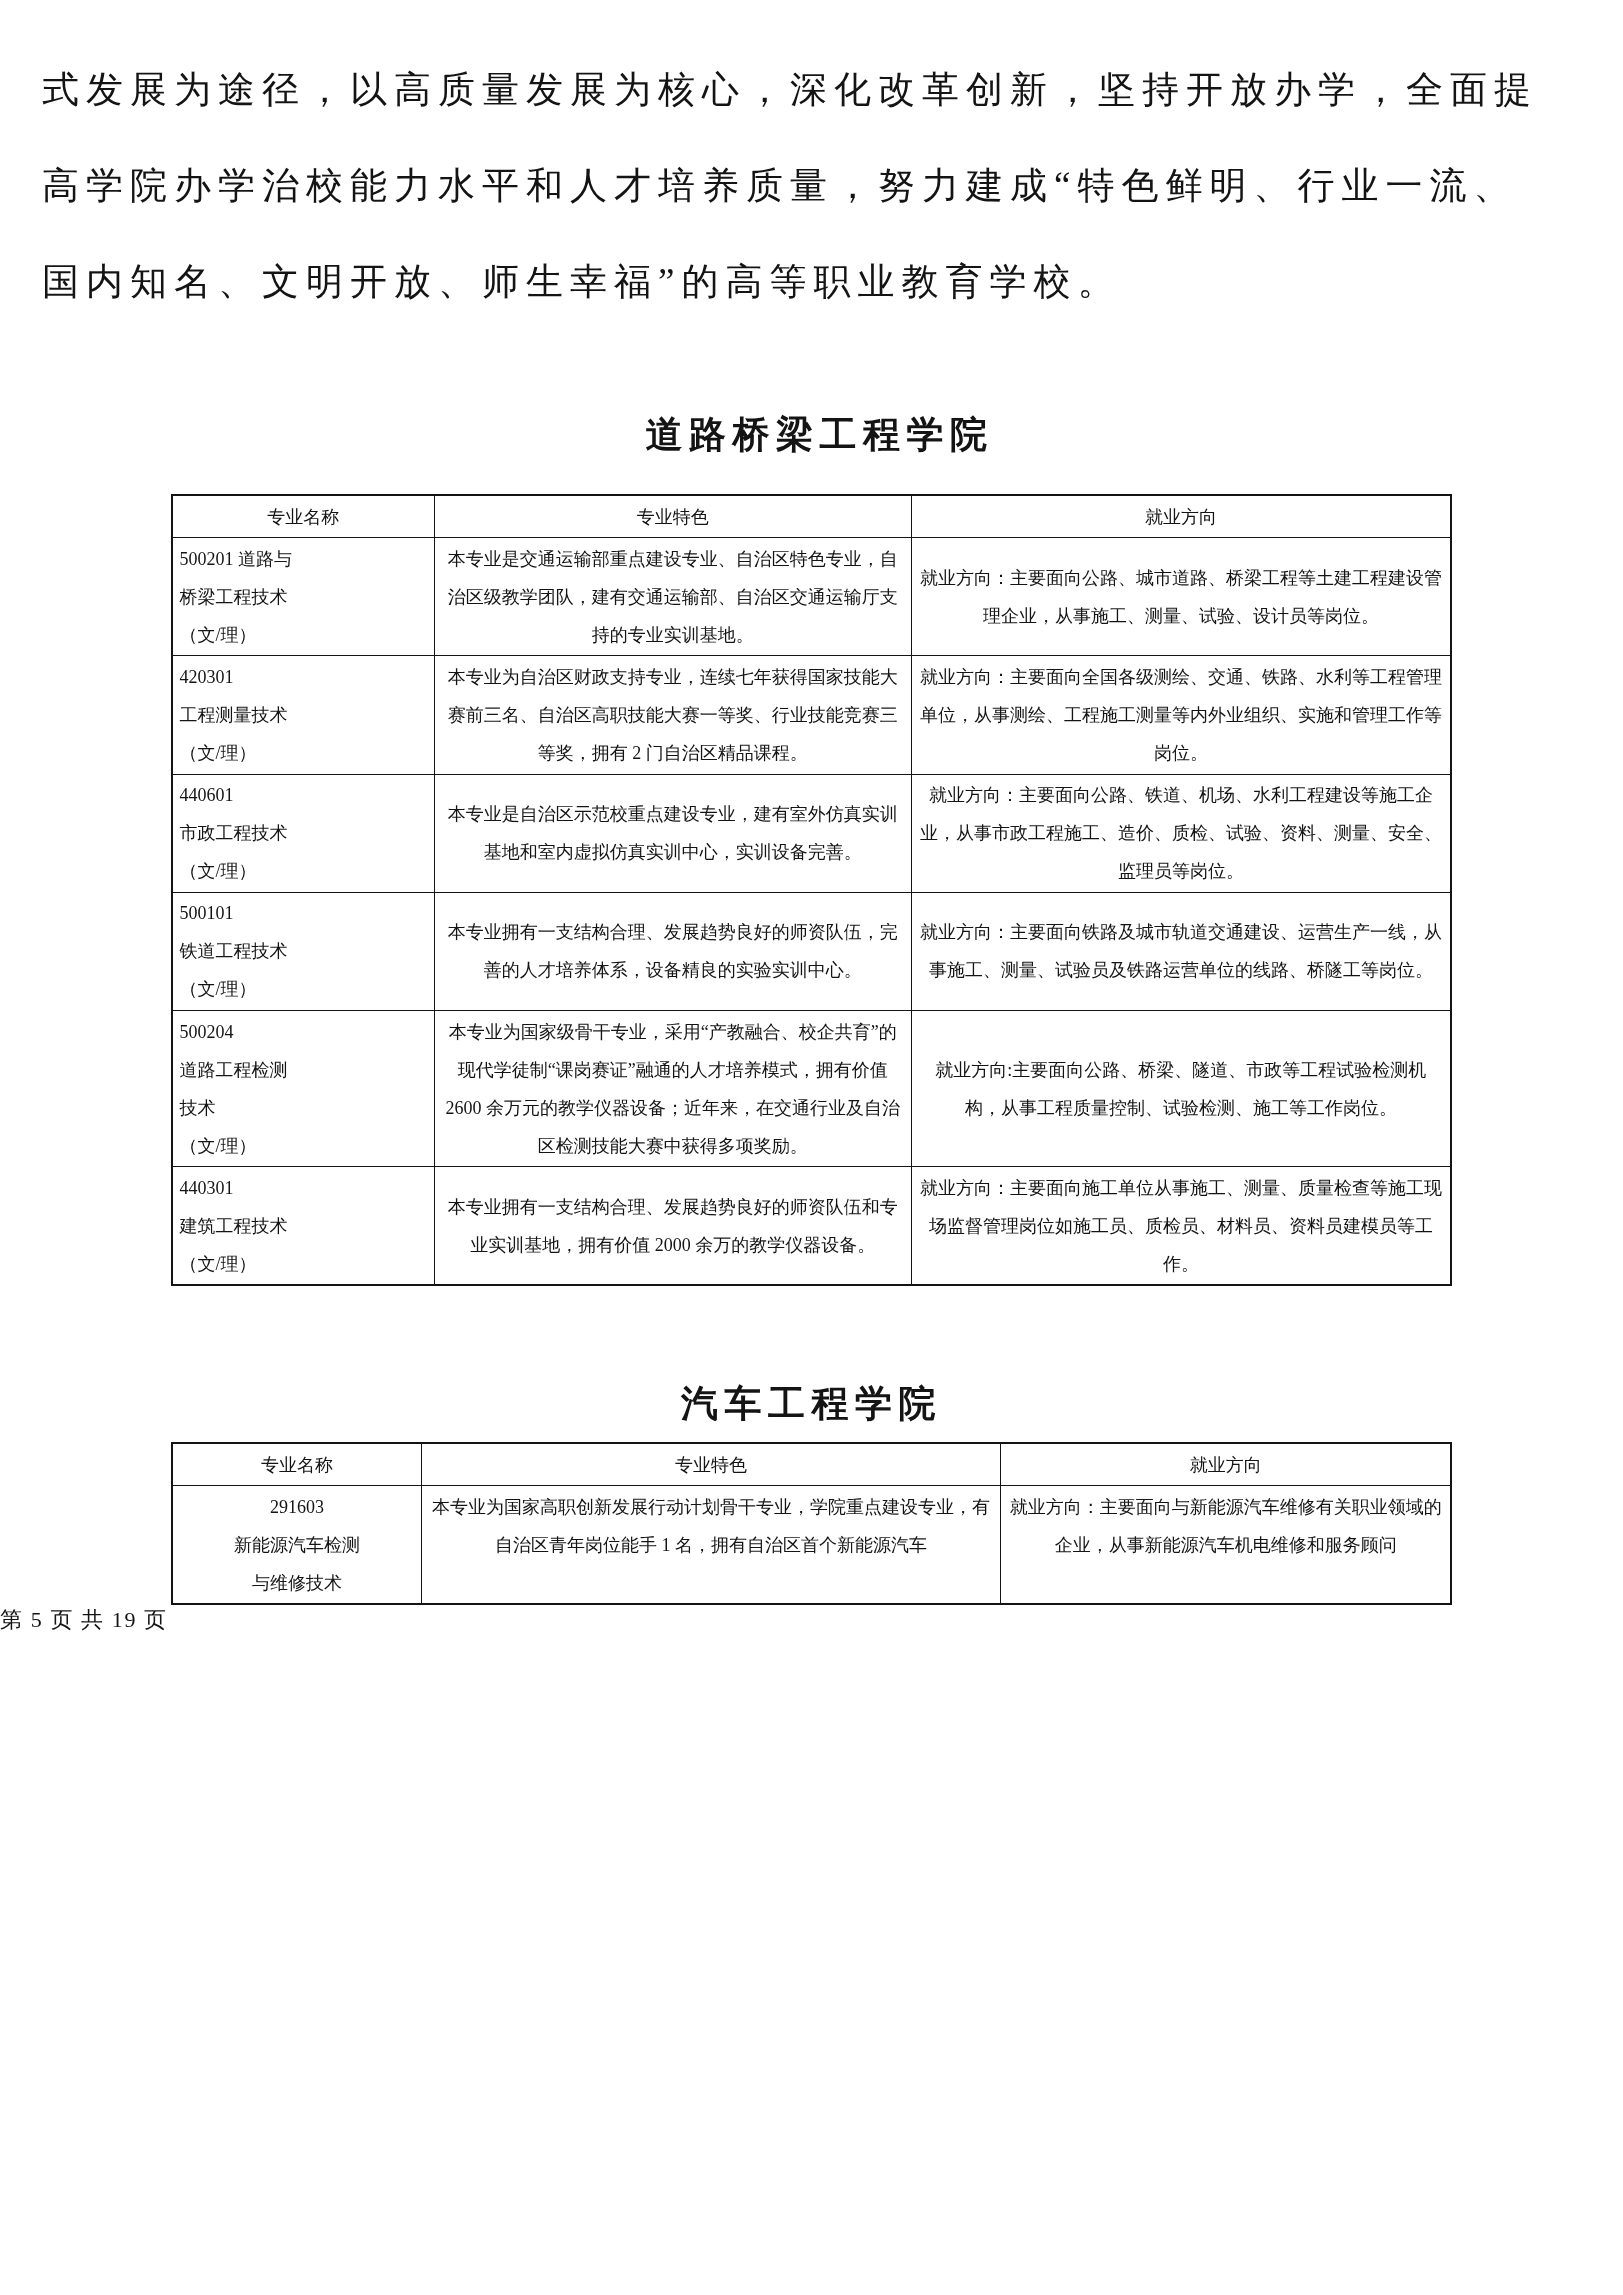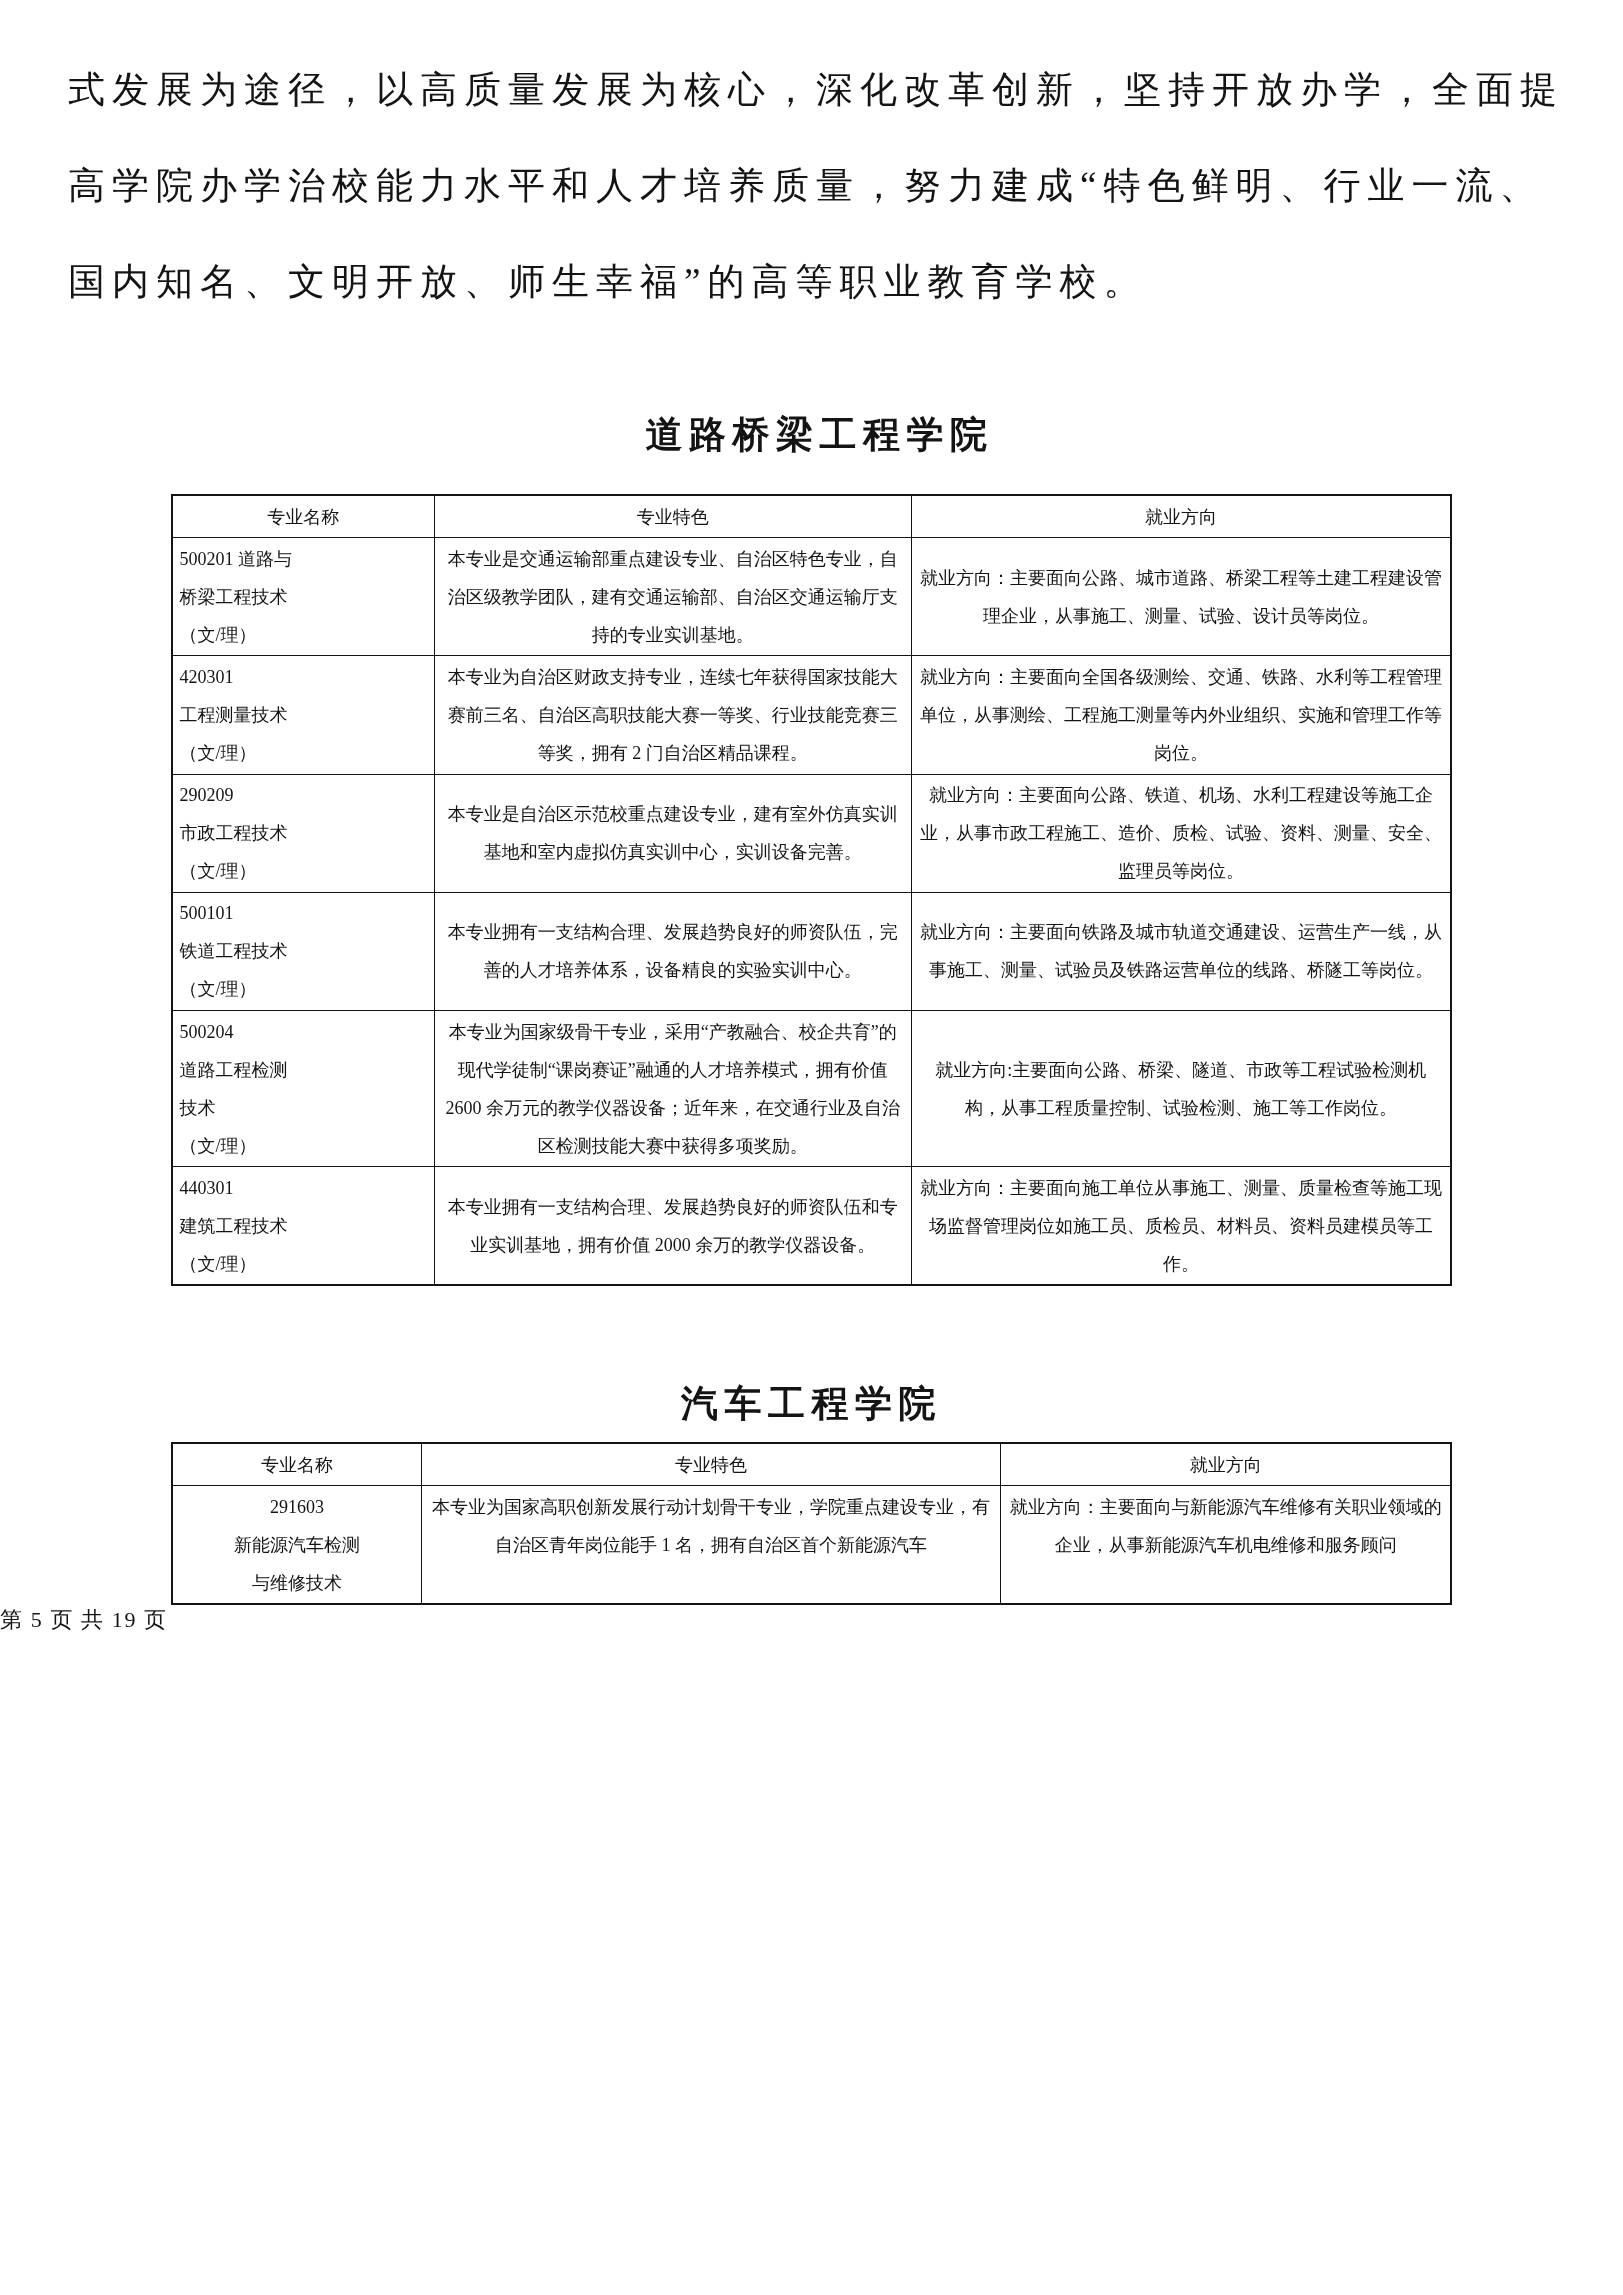--- a/index.html
+++ b/index.html
@@ -3,21 +3,21 @@
 <meta charset="utf-8">
 <style>
   html,body { margin:0; padding:0; }
   body {
     width:1623px; height:2295px;
     background:#ffffff; color:#141414;
     font-family:"Liberation Serif","DejaVu Serif",serif;
     overflow:hidden;
   }
   .intro {
-    margin:42px 47px 0 68px;
+    margin:42px 47px 0 42px;
     font-size:37px;
     line-height:96px;
     letter-spacing:7px;
     white-space:pre-line;
     text-align:justify;
   }
   .section-title {
     text-align:center;
     font-size:37px;
     font-weight:bold;
@@ -100,21 +100,21 @@
       <td class="text-cell">就业方向：主要面向公路、城市道路、桥梁工程等土建工程建设管理企业，从事施工、测量、试验、设计员等岗位。</td>
     </tr>
     <tr>
       <td class="name-cell">420301
 工程测量技术
 （文/理）</td>
       <td class="text-cell">本专业为自治区财政支持专业，连续七年获得国家技能大赛前三名、自治区高职技能大赛一等奖、行业技能竞赛三等奖，拥有 2 门自治区精品课程。</td>
       <td class="text-cell">就业方向：主要面向全国各级测绘、交通、铁路、水利等工程管理单位，从事测绘、工程施工测量等内外业组织、实施和管理工作等岗位。</td>
     </tr>
     <tr>
-      <td class="name-cell">290209
+      <td class="name-cell">440601
 市政工程技术
 （文/理）</td>
       <td class="text-cell">本专业是自治区示范校重点建设专业，建有室外仿真实训基地和室内虚拟仿真实训中心，实训设备完善。</td>
       <td class="text-cell">就业方向：主要面向公路、铁道、机场、水利工程建设等施工企业，从事市政工程施工、造价、质检、试验、资料、测量、安全、监理员等岗位。</td>
     </tr>
     <tr>
       <td class="name-cell">500101
 铁道工程技术
 （文/理）</td>
       <td class="text-cell">本专业拥有一支结构合理、发展趋势良好的师资队伍，完善的人才培养体系，设备精良的实验实训中心。</td>

